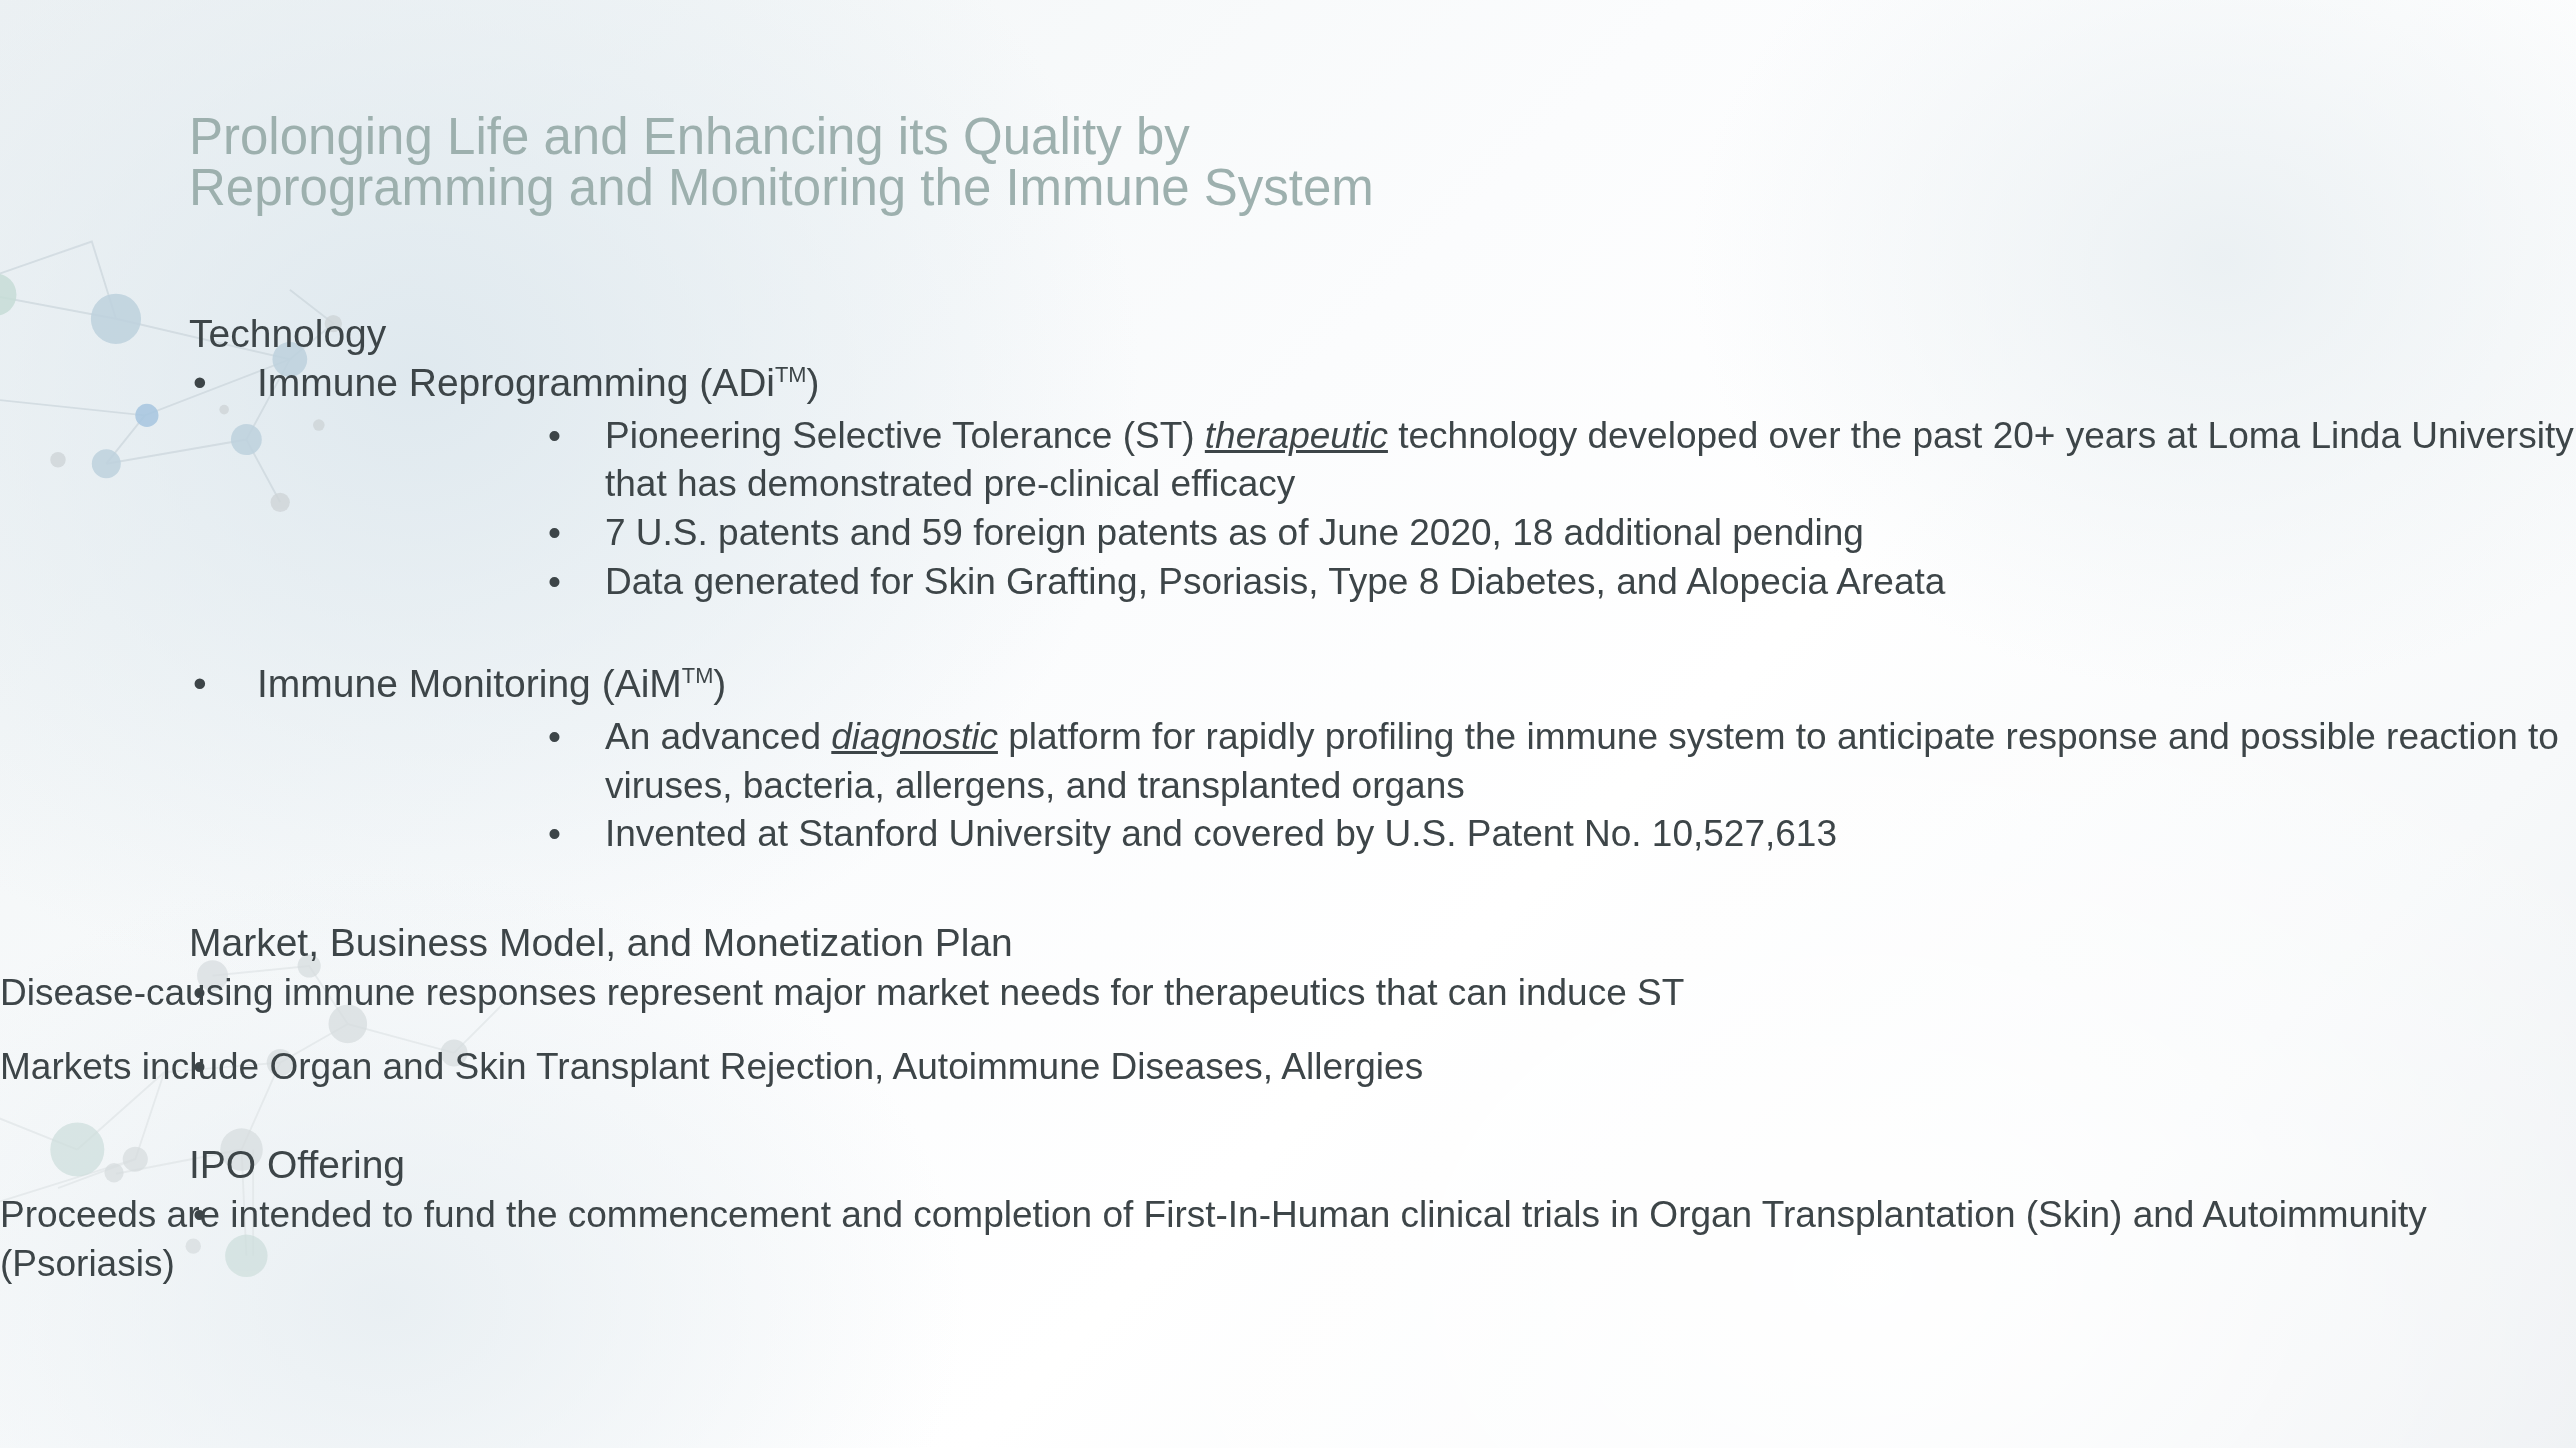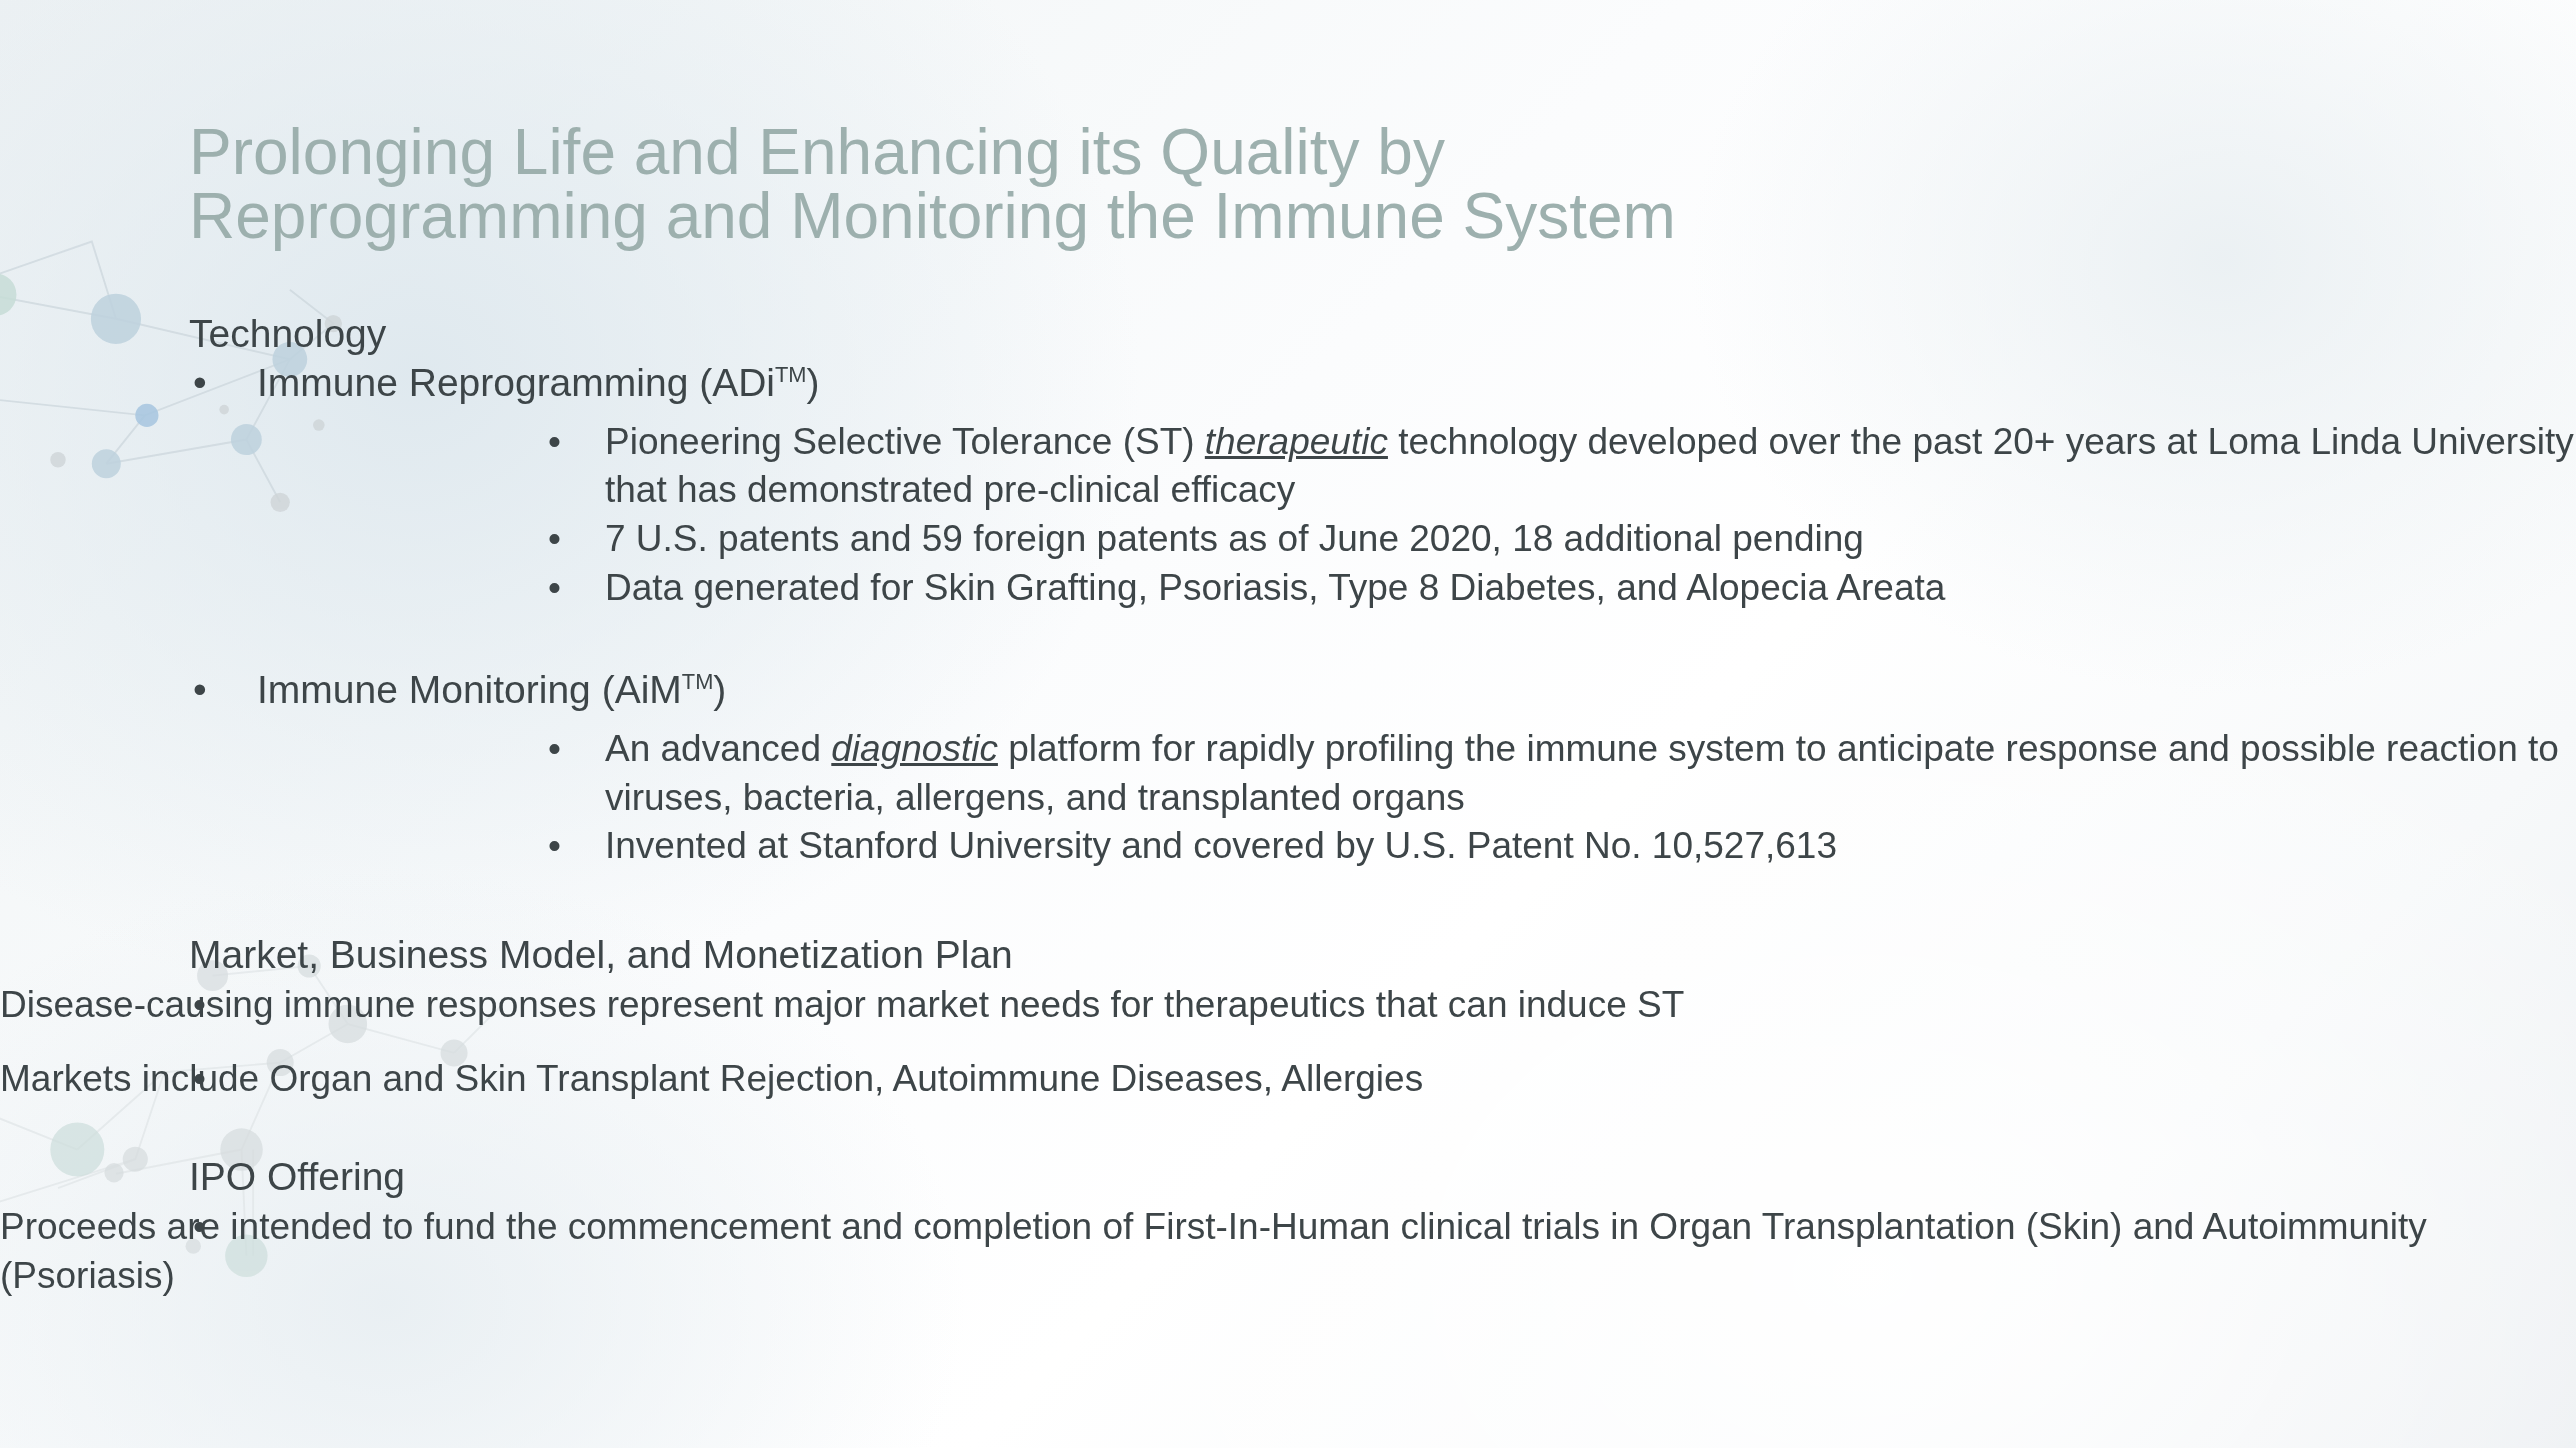--- a/index.html
+++ b/index.html
@@ -96,21 +96,21 @@
     font-family: "Liberation Sans", sans-serif;
   }
 
   
   .slide-title {
     position: absolute;
     left: 189px;
     top: 77px;
     width: 1990px;
     color: #9db0ae;
-    font-size: 64px;
+    font-size: 51px;
     line-height: 1.0;
     font-weight: 400;
     letter-spacing: 0px;
   }
   .slide-title .tline { display: block; }
 
   
   .body-area {
     position: absolute;
     left: 0;
@@ -146,21 +146,21 @@
   }
   ul.lvl1 > li > .bt::before {
     content: "\2022";
     position: absolute;
     left: 193px;
     color: #3d4548;
   }
 
   
   ul.lvl2 {
-    margin-top: 12px;
+    margin-top: 6px;
   }
   ul.lvl2 > li {
     font-size: 37px;
     line-height: 1.32;
     padding-left: 348px;
     margin-bottom: 0px;
     text-indent: 0;
   }
   ul.lvl2 > li > .bt::before {
     content: "\2022";

